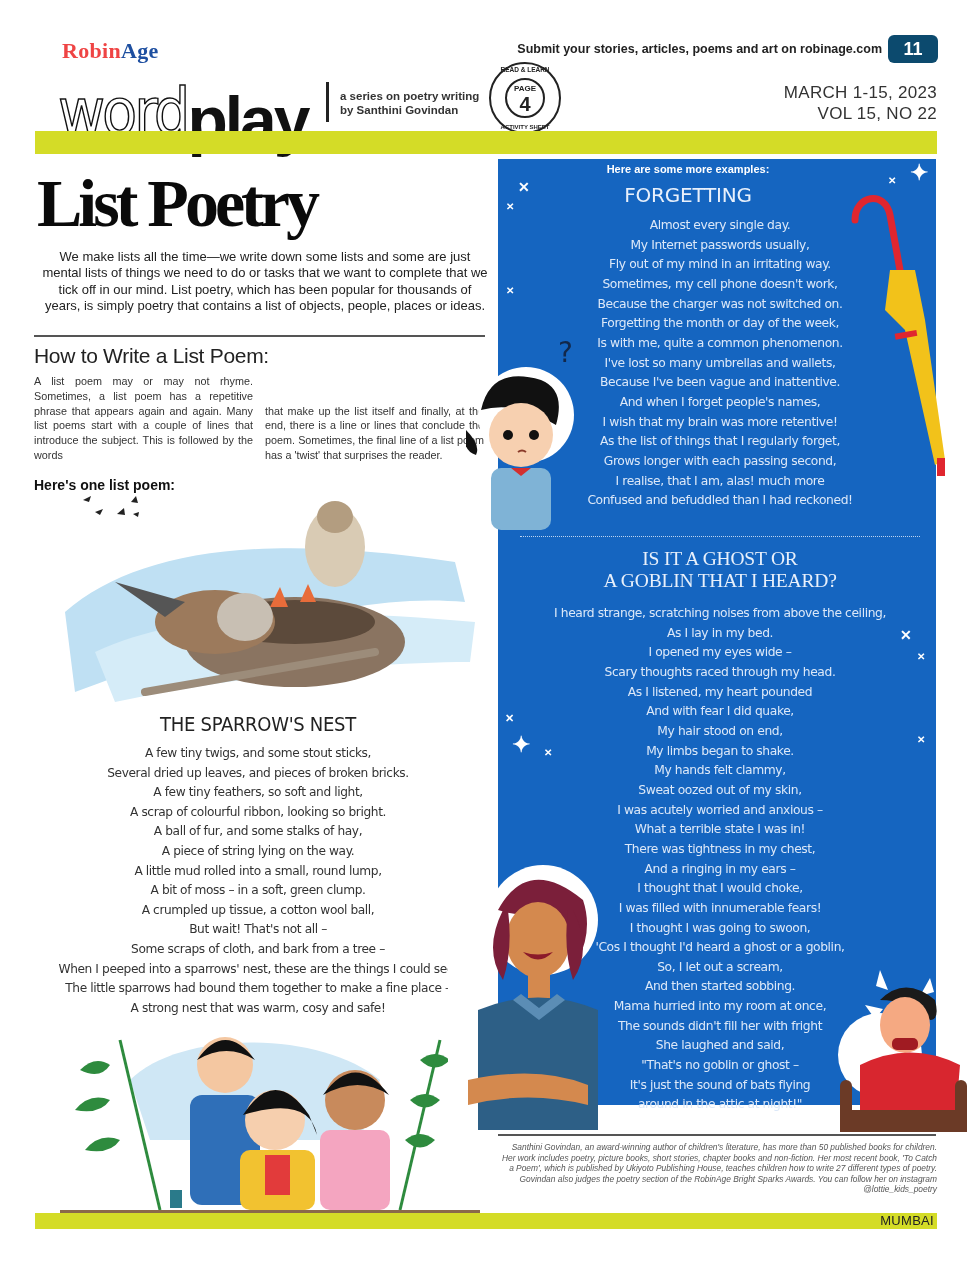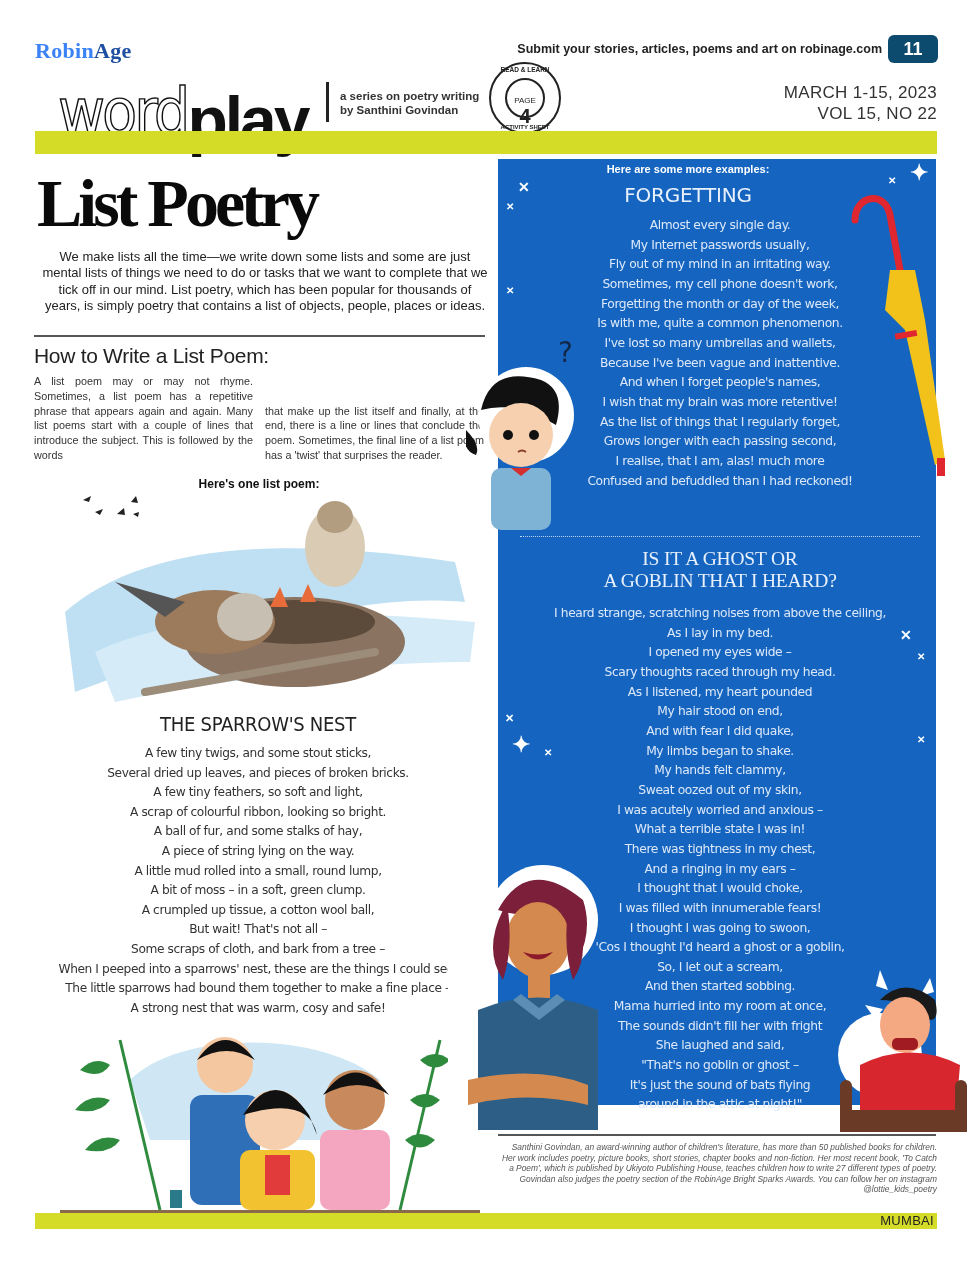--- a/index.html
+++ b/index.html
@@ -3,53 +3,53 @@
 <meta charset="utf-8">
 <style>
   * { box-sizing: border-box; margin: 0; padding: 0; }
   html, body { width: 972px; height: 1264px; background: #ffffff; overflow: hidden; }
   body { position: relative; font-family: "Liberation Sans", sans-serif; color: #222; }
 
   .abs { position: absolute; }
 
   
   .logo { left: 35px; top: 38px; font-family: "Liberation Serif", serif; font-weight: bold; font-size: 19px; letter-spacing: 0.3px; }
-  .logo .robin { color: #3b82f6; }
+  .logo .robin { color: #ef4444; margin-left: 27px; }
   .logo .age { color: #1e4fa0; }
   .logo .big { font-size: 22px; }
 
   .submit { left: 470px; top: 42px; width: 412px; text-align: right; font-size: 12.5px; font-weight: bold; color: #222; }
   .pagebox { left: 888px; top: 35px; width: 50px; height: 28px; background: #0c4a6e; color: #fff; border-radius: 6px; font-size: 18px; font-weight: bold; text-align: center; line-height: 28px; }
 
   .wordplay { left: 34px; top: 72px; height: 70px; display: flex; align-items: flex-end; }
   .word-thin { font-family: "DejaVu Sans", sans-serif; font-weight: 200; font-size: 64px; letter-spacing: -3px; color: #111; line-height: 60px; -webkit-text-stroke: 0; font-stretch: condensed; margin-left: 24px; }
   .word-thin span { font-weight: normal; color: transparent; -webkit-text-stroke: 1.4px #111; }
   .word-bold { font-family: "Liberation Sans", sans-serif; font-weight: 900; font-size: 66px; letter-spacing: -3px; color: #111; line-height: 60px; position: relative; top: 8px; }
   .series-bar { left: 326px; top: 82px; width: 3px; height: 40px; background: #222; }
   .series { left: 340px; top: 89px; font-size: 11.5px; font-weight: bold; color: #333; line-height: 14px; }
 
   .stamp { left: 489px; top: 62px; width: 72px; height: 72px; border: 2px solid #222; border-radius: 50%; background: #fff; }
   .stamp .inner { position: absolute; left: 14px; top: 14px; width: 40px; height: 40px; border: 2px solid #222; border-radius: 50%; text-align: center; }
-  .stamp .pg { font-size: 8px; font-weight: normal; line-height: 10px; margin-top: 16px; }
+  .stamp .pg { font-size: 8px; font-weight: bold; line-height: 10px; margin-top: 4px; }
   .stamp .num { font-size: 20px; font-weight: 900; line-height: 20px; }
   .stamp .ring-top { position: absolute; left: 0; top: 2px; width: 100%; text-align: center; font-size: 6.5px; font-weight: bold; }
   .stamp .ring-bot { position: absolute; left: 0; bottom: 2px; width: 100%; text-align: center; font-size: 6px; font-weight: bold; }
 
   .date { left: 700px; top: 82px; width: 237px; text-align: right; font-size: 17px; color: #333; line-height: 21px; letter-spacing: 0.3px; }
 
   .greenbar { left: 35px; top: 131px; width: 902px; height: 23px; background: #d4dc27; }
 
   
   .title { left: 37px; top: 158px; font-family: Liberation Serif, serif; font-weight: 900; font-size: 68px; letter-spacing: -4px; color: #0a0a0a; line-height: 90px; }
   .intro { left: 40px; top: 249px; width: 450px; text-align: center; font-size: 13px; line-height: 16.3px; color: #222; }
   .rule1 { left: 34px; top: 335px; width: 451px; height: 2px; background: #555; }
   .howto-h { left: 34px; top: 344px; font-size: 21px; color: #222; letter-spacing: -0.3px; }
   .howto { left: 34px; top: 374px; width: 450px; display: flex; gap: 12px; font-size: 10.8px; line-height: 14.8px; color: #333; align-items: flex-end; }
   .howto p { width: 219px; text-align: justify; }
-  .here { left: 34px; top: 477px; width: 450px; text-align: center; font-size: 12px; font-weight: bold; color: #111; }
+  .here { left: 34px; top: 477px; width: 450px; text-align: left; font-size: 14px; font-weight: bold; color: #111; }
 
   .nest-art { left: 55px; top: 492px; width: 425px; height: 220px; }
   .poem1-title { left: 40px; top: 712px; width: 436px; text-align: center; font-family: "DejaVu Sans", sans-serif; font-size: 20px; letter-spacing: -0.3px; color: #222; font-stretch: condensed; }
   .poem1 { left: 40px; top: 744px; width: 436px; text-align: center; font-family: "DejaVu Sans", sans-serif; font-size: 12.2px; line-height: 19.6px; color: #333; letter-spacing: -0.4px; }
 
   .kids-art { left: 60px; top: 1020px; width: 420px; height: 196px; }
 
   
   .bluepanel { left: 498px; top: 159px; width: 438px; height: 946px; background: #1565c0; }
   .more { left: 498px; top: 163px; width: 380px; text-align: center; font-size: 11px; font-weight: bold; color: #fff; }
@@ -210,20 +210,21 @@
   <path d="M45 128 l10 8 l10 -8 z" fill="#d32f2f"></path>
 </svg>
 
 <div class="abs more">Here are some more examples:</div>
 <div class="abs poem2-title">FORGETTING</div>
 <div class="abs poem2">
   <div>Almost every single day.</div>
   <div>My Internet passwords usually,</div>
   <div>Fly out of my mind in an irritating way.</div>
   <div>Sometimes, my cell phone doesn't work,</div>
+  <div>Because the charger was not switched on.</div>
   <div>Forgetting the month or day of the week,</div>
   <div>Is with me, quite a common phenomenon.</div>
   <div>I've lost so many umbrellas and wallets,</div>
   <div>Because I've been vague and inattentive.</div>
   <div>And when I forget people's names,</div>
   <div>I wish that my brain was more retentive!</div>
   <div>As the list of things that I regularly forget,</div>
   <div>Grows longer with each passing second,</div>
   <div>I realise, that I am, alas! much more</div>
   <div>Confused and befuddled than I had reckoned!</div>
@@ -234,22 +235,22 @@
 <div class="abs poem3-title">
   <div>IS IT A GHOST OR</div>
   <div>A GOBLIN THAT I HEARD?</div>
 </div>
 <div class="abs poem3">
   <div>I heard strange, scratching noises from above the ceiling,</div>
   <div>As I lay in my bed.</div>
   <div>I opened my eyes wide –</div>
   <div>Scary thoughts raced through my head.</div>
   <div>As I listened, my heart pounded</div>
+  <div>And with fear I did quake,</div>
   <div>My hair stood on end,</div>
-  <div>And with fear I did quake,</div>
   <div>My limbs began to shake.</div>
   <div>My hands felt clammy,</div>
   <div>Sweat oozed out of my skin,</div>
   <div>I was acutely worried and anxious –</div>
   <div>What a terrible state I was in!</div>
   <div>There was tightness in my chest,</div>
   <div>And a ringing in my ears –</div>
   <div>I thought that I would choke,</div>
   <div>I was filled with innumerable fears!</div>
   <div>I thought I was going to swoon,</div>

